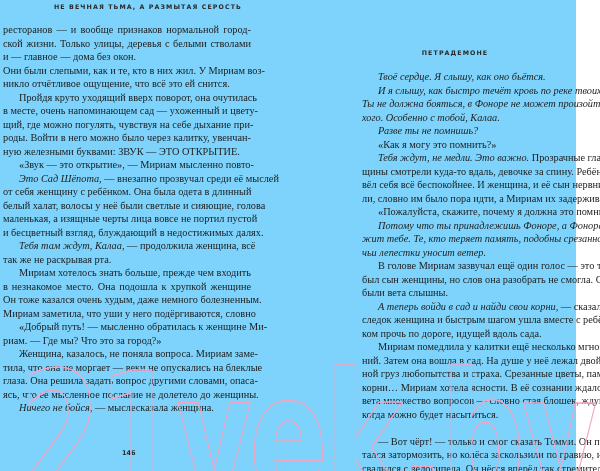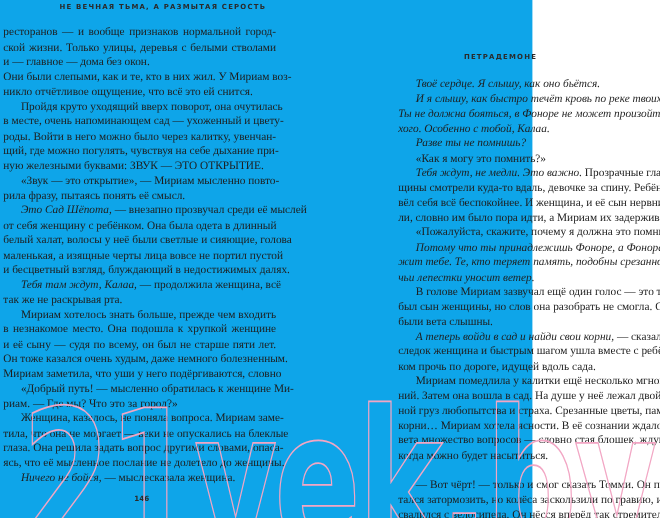--- a/index.html
+++ b/index.html
@@ -1,17 +1,17 @@
 <!DOCTYPE html>
 <html><head>
   <meta charset="utf-8">
   <style>
     html, body { margin: 0; padding: 0; background: #ffffff; }
     body { width: 600px; height: 471px; position: relative; overflow: hidden; }
-    .spread { position: absolute; left: 0; top: 0; width: 484px; height: 471px; background: #0ea5e9; }
+    .spread { position: absolute; left: 0; top: 0; width: 576px; height: 471px; background: #7dd3fc; }
     .page { position: absolute; top: 0; height: 471px; }
     .page.left { left: 0; width: 300px; }
     .page.right { left: 300px; width: 300px; margin-top: 46px; }
     .running-head {
       position: absolute; top: 3px; left: 0; right: 0; text-align: center;
       font-family: "DejaVu Sans", sans-serif; font-size: 6.3px; font-weight: bold;
       letter-spacing: 1.1px; color: #2a2a2a;
     }
     .page.left .running-head { left: 0; width: 296px; }
     .page.right .running-head { left: 0; width: 310px; }
@@ -44,35 +44,33 @@
   <div class="page left">
     <div class="running-head">НЕ ВЕЧНАЯ ТЬМА, А РАЗМЫТАЯ СЕРОСТЬ</div>
     <div class="text-block" id="left-text">
         <div class="line"><span>ресторанов — и вообще признаков нормальной город-</span></div>
         <div class="line"><span>ской жизни. Только улицы, деревья с белыми стволами</span></div>
         <div class="line last"><span>и — главное — дома без окон.</span></div>
         <div class="line"><span>Они были слепыми, как и те, кто в них жил. У Мириам воз-</span></div>
         <div class="line last"><span>никло отчётливое ощущение, что всё это ей снится.</span></div>
         <div class="line indent"><span>Пройдя круто уходящий вверх поворот, она очутилась</span></div>
         <div class="line"><span>в месте, очень напоминающем сад — ухоженный и цвету-</span></div>
+        <div class="line"><span>щий, где можно погулять, чувствуя на себе дыхание при-</span></div>
         <div class="line"><span>роды. Войти в него можно было через калитку, увенчан-</span></div>
-        <div class="line"><span>щий, где можно погулять, чувствуя на себе дыхание при-</span></div>
         <div class="line last"><span>ную железными буквами: ЗВУК — ЭТО ОТКРЫТИЕ.</span></div>
         <div class="line indent"><span>«Звук — это открытие», — Мириам мысленно повто-</span></div>
-        <div class="line last"><span>рила фразу, пытаясь понять её смысл.</span></div>
         <div class="line indent"><span class="it">Это Сад Шёпота,</span><span> — внезапно прозвучал среди её мыслей</span></div>
         <div class="line"><span>от себя женщину с ребёнком. Она была одета в длинный</span></div>
         <div class="line"><span>белый халат, волосы у неё были светлые и сияющие, голова</span></div>
         <div class="line"><span>маленькая, а изящные черты лица вовсе не портил пустой</span></div>
         <div class="line last"><span>и бесцветный взгляд, блуждающий в недостижимых далях.</span></div>
         <div class="line indent"><span class="it">Тебя там ждут, Калаа,</span><span> — продолжила женщина, всё</span></div>
         <div class="line last"><span>так же не раскрывая рта.</span></div>
         <div class="line indent"><span>Мириам хотелось знать больше, прежде чем входить</span></div>
         <div class="line"><span>в незнакомое место. Она подошла к хрупкой женщине</span></div>
-        <div class="line"><span>и её сыну — судя по всему, он был не старше пяти лет.</span></div>
         <div class="line"><span>Он тоже казался очень худым, даже немного болезненным.</span></div>
         <div class="line"><span>Мириам заметила, что уши у него подёргиваются, словно</span></div>
         <div class="line indent"><span>«Добрый путь! — мысленно обратилась к женщине Ми-</span></div>
         <div class="line last"><span>риам. — Где мы? Что это за город?»</span></div>
         <div class="line indent"><span>Женщина, казалось, не поняла вопроса. Мириам заме-</span></div>
         <div class="line"><span>тила, что она не моргает — веки не опускались на блеклые</span></div>
         <div class="line"><span>глаза. Она решила задать вопрос другими словами, опаса-</span></div>
         <div class="line last"><span>ясь, что её мысленное послание не долетело до женщины.</span></div>
         <div class="line indent last"><span class="it">Ничего не бойся,</span><span> — мыслесказала женщина.</span></div>
       </div>

